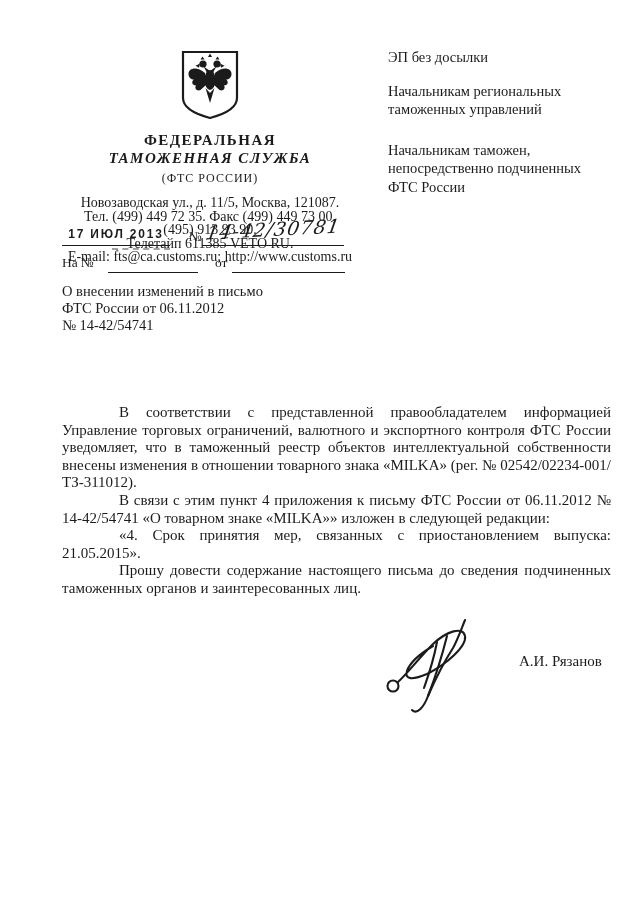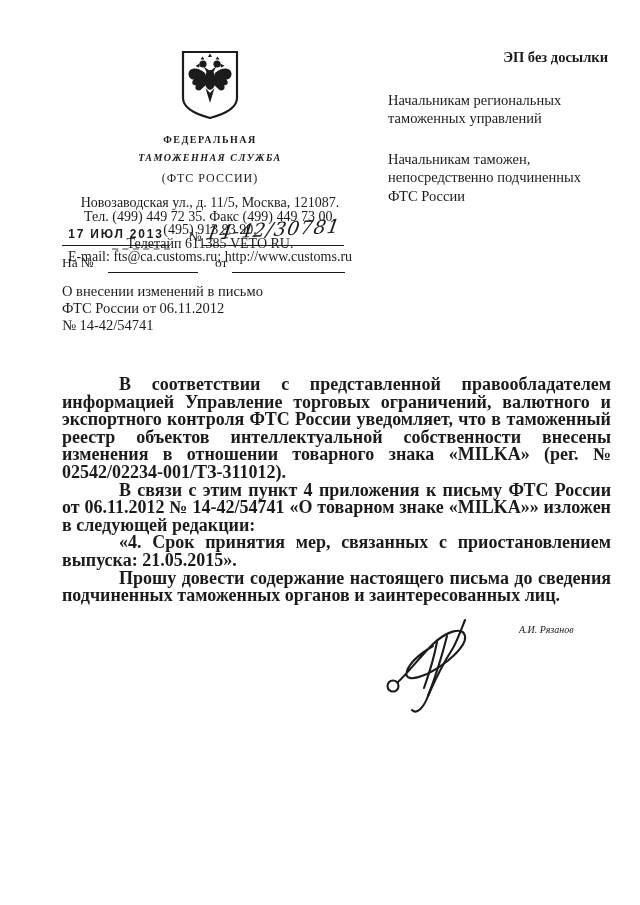--- a/index.html
+++ b/index.html
@@ -4,27 +4,27 @@
 <style>
   html,body { margin:0; padding:0; background:#ffffff; }
   .page {
     position:relative; width:640px; height:905px; background:#ffffff;
     color:#1b1b1b; font-family:"Liberation Serif", serif; overflow:hidden;
   }
 
   
   .letterhead { position:absolute; left:58px; top:50px; width:304px; text-align:center; }
   .emblem { display:block; margin:0 auto; }
-  .org-name { font-weight:bold; font-size:10px; letter-spacing:1.5px; line-height:18px; margin-top:11px; }
+  .org-name { font-weight:bold; font-size:15px; letter-spacing:1.5px; line-height:18px; margin-top:11px; }
   .org-short { font-weight:normal; font-size:12px; letter-spacing:1px; margin-top:4px; }
   .addr { font-size:14px; line-height:13.5px; margin-top:10px; }
 
   
   .recipients { position:absolute; left:388px; top:48px; width:228px; font-size:14.5px; line-height:18.5px; }
-  .delivery-note { text-align:right; padding-right:8px; margin-bottom:24px;font-weight:bold; }
+  .delivery-note { text-align:left; padding-right:8px; margin-bottom:15px; }
   .recip-block-1 { margin-bottom:22px; }
 
   
   .ref { position:absolute; left:62px; top:226px; width:300px; height:60px; font-size:13.5px; }
   .date-cell { position:absolute; left:0; top:0; width:108px; height:19px; border-bottom:1.5px solid #1b1b1b; text-align:center; }
   .date-stamp {
     display:inline-block; font-family:"Liberation Sans", sans-serif; font-weight:700;
     font-size:13px; letter-spacing:2px; transform:scaleX(0.92); white-space:nowrap;
   }
   .stamp-smudge { position:absolute; left:50px; top:22px; width:58px; border-bottom:2px dashed #555; opacity:.55; }
@@ -36,27 +36,27 @@
   }
   .na-label { position:absolute; left:0; top:29px; }
   .blank-line-1 { position:absolute; left:46px; top:29px; width:90px; height:17px; border-bottom:1.5px solid #1b1b1b; }
   .ot-label { position:absolute; left:153px; top:29px; }
   .blank-line-2 { position:absolute; left:170px; top:29px; width:113px; height:17px; border-bottom:1.5px solid #1b1b1b; }
 
   
   .subject { position:absolute; left:62px; top:283px; width:260px; font-size:14.5px; line-height:17px; }
 
   
-  .body-text { position:absolute; left:62px; top:376px; width:549px; font-size:18px; line-height:17.6px; text-align:justify;font-weight:bold; }
+  .body-text { position:absolute; left:62px; top:404px; width:549px; font-size:15px; line-height:17.6px; text-align:justify; }
   .body-text p { margin:0; text-indent:57px; }
 
   
   .sig-position { position:absolute; left:62px; top:612px; width:260px; font-size:14.5px; line-height:17px; }
   .sig-svg { position:absolute; left:381px; top:614px; }
-  .sig-name { position:absolute; left:519px; top:624px; font-size:10px; white-space:nowrap;font-style:italic; }
+  .sig-name { position:absolute; left:519px; top:653px; font-size:15px; white-space:nowrap; }
 </style>
 </head>
 <body>
 
 <div class="page">
 
   <div class="letterhead">
     <svg class="emblem" width="60" height="70" viewBox="0 0 60 70" aria-hidden="true">
       <path d="M3,2 H57 V48 C57,58 45,64 30,68 C15,64 3,58 3,48 Z" fill="none" stroke="#1b1b1b" stroke-width="2.2"></path>
       <g fill="#1b1b1b">

